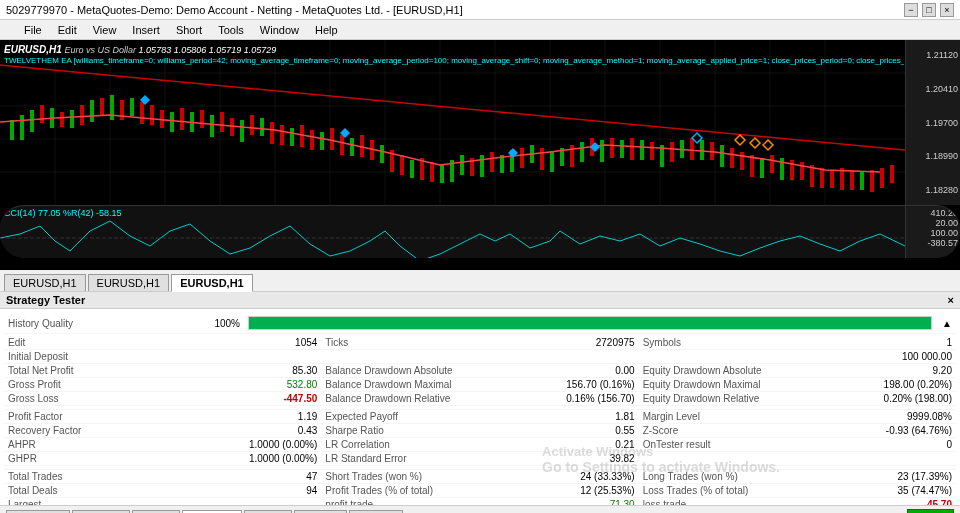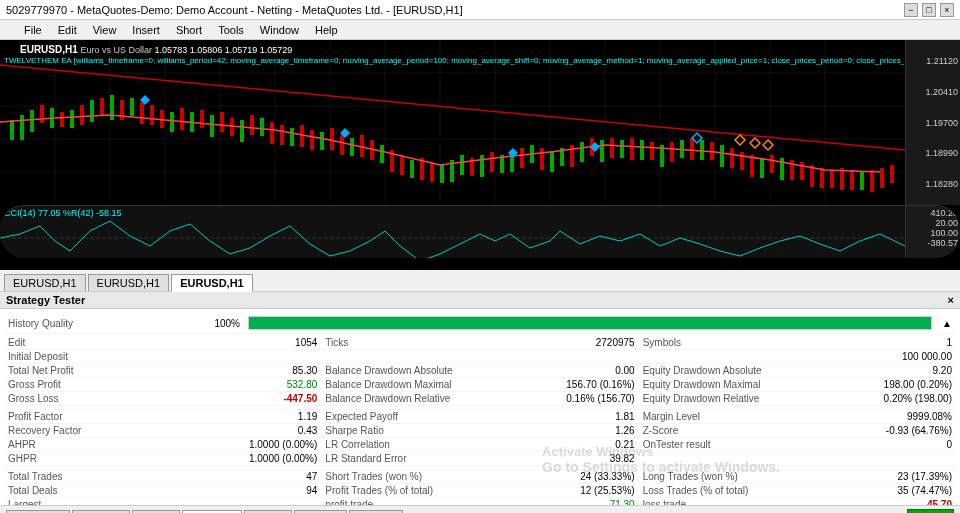--- a/index.html
+++ b/index.html
@@ -9,28 +9,28 @@
     #titlebar { background: #fff; border-bottom: 1px solid #ccc; padding: 2px 6px; display: flex; justify-content: space-between; align-items: center; height: 20px; }
     #titlebar-controls { display: flex; gap: 4px; }
     .title-btn { width: 14px; height: 14px; border: 1px solid #999; background: #ddd; cursor: pointer; font-size: 9px; display: flex; align-items: center; justify-content: center; }
 
     
     #menubar { background: #f0f0f0; border-bottom: 1px solid #ccc; display: flex; align-items: center; height: 20px; padding: 0 16px; }
     .menu-item { padding: 2px 8px; cursor: pointer; font-size: 11px; }
 
     
     #chart-area { background: #000; height: 230px; position: relative; overflow: hidden; }
-    #chart-label { position: absolute; top: 4px; left: 20px; color: #fff; font-size: 10px; z-index: 10; }
+    #chart-label { position: absolute; top: 4px; left: 4px; color: #fff; font-size: 10px; z-index: 10; font-style: italic; }
 
     
     #main-chart { width: 100%; height: 165px; position: relative; overflow: hidden; background: #000; }
     #cci-chart { width: 100%; height: 53px; background: #111; border-top: 1px solid #333; position: relative; overflow: hidden; border-radius: 24px; }
 
     
-    .price-scale { position: absolute; right: 0; top: 0; width: 55px; height: 100%; background: #1a1a1a; border-left: 1px solid #333; display: flex; flex-direction: column; justify-content: space-between; padding: 16px 2px; }
+    .price-scale { position: absolute; right: 0; top: 0; width: 55px; height: 100%; background: #1a1a1a; border-left: 1px solid #333; display: flex; flex-direction: column; justify-content: space-between; padding: 10px 2px; }
     .price-label { color: #ccc; font-size: 9px; text-align: right; }
 
     
     #chart-tabs { background: #f0f0f0; border-bottom: 1px solid #ccc; display: flex; align-items: flex-end; padding: 2px 4px 0; gap: 2px; height: 22px; }
     .chart-tab { padding: 2px 8px; border: 1px solid #999; border-bottom: none; background: #e0e0e0; cursor: pointer; font-size: 11px; }
     .chart-tab.active { background: #fff; border-bottom: 1px solid #fff; margin-bottom: -1px; font-weight: bold; }
 
     
     #strategy-tester { background: #fff; flex: 1; display: flex; flex-direction: column; height: 213px; }
     #st-header { background: #e8e8e8; border-bottom: 1px solid #ccc; padding: 2px 6px; font-size: 11px; font-weight: bold; display: flex; justify-content: space-between; }
@@ -320,21 +320,21 @@
         <td class="val-col">1.19</td>
         <td class="label-col">Expected Payoff</td>
         <td class="val-col">1.81</td>
         <td class="label-col">Margin Level</td>
         <td class="val-col">9999.08%</td>
       </tr>
       <tr>
         <td class="label-col">Recovery Factor</td>
         <td class="val-col">0.43</td>
         <td class="label-col">Sharpe Ratio</td>
-        <td class="val-col">1.26</td>
+        <td class="val-col">0.55</td>
         <td class="label-col">Z-Score</td>
         <td class="val-col">-0.93 (64.76%)</td>
       </tr>
       <tr>
         <td class="label-col">AHPR</td>
         <td class="val-col">1.0000 (0.00%)</td>
         <td class="label-col">LR Correlation</td>
         <td class="val-col">0.21</td>
         <td class="label-col">OnTester result</td>
         <td class="val-col">0</td>

